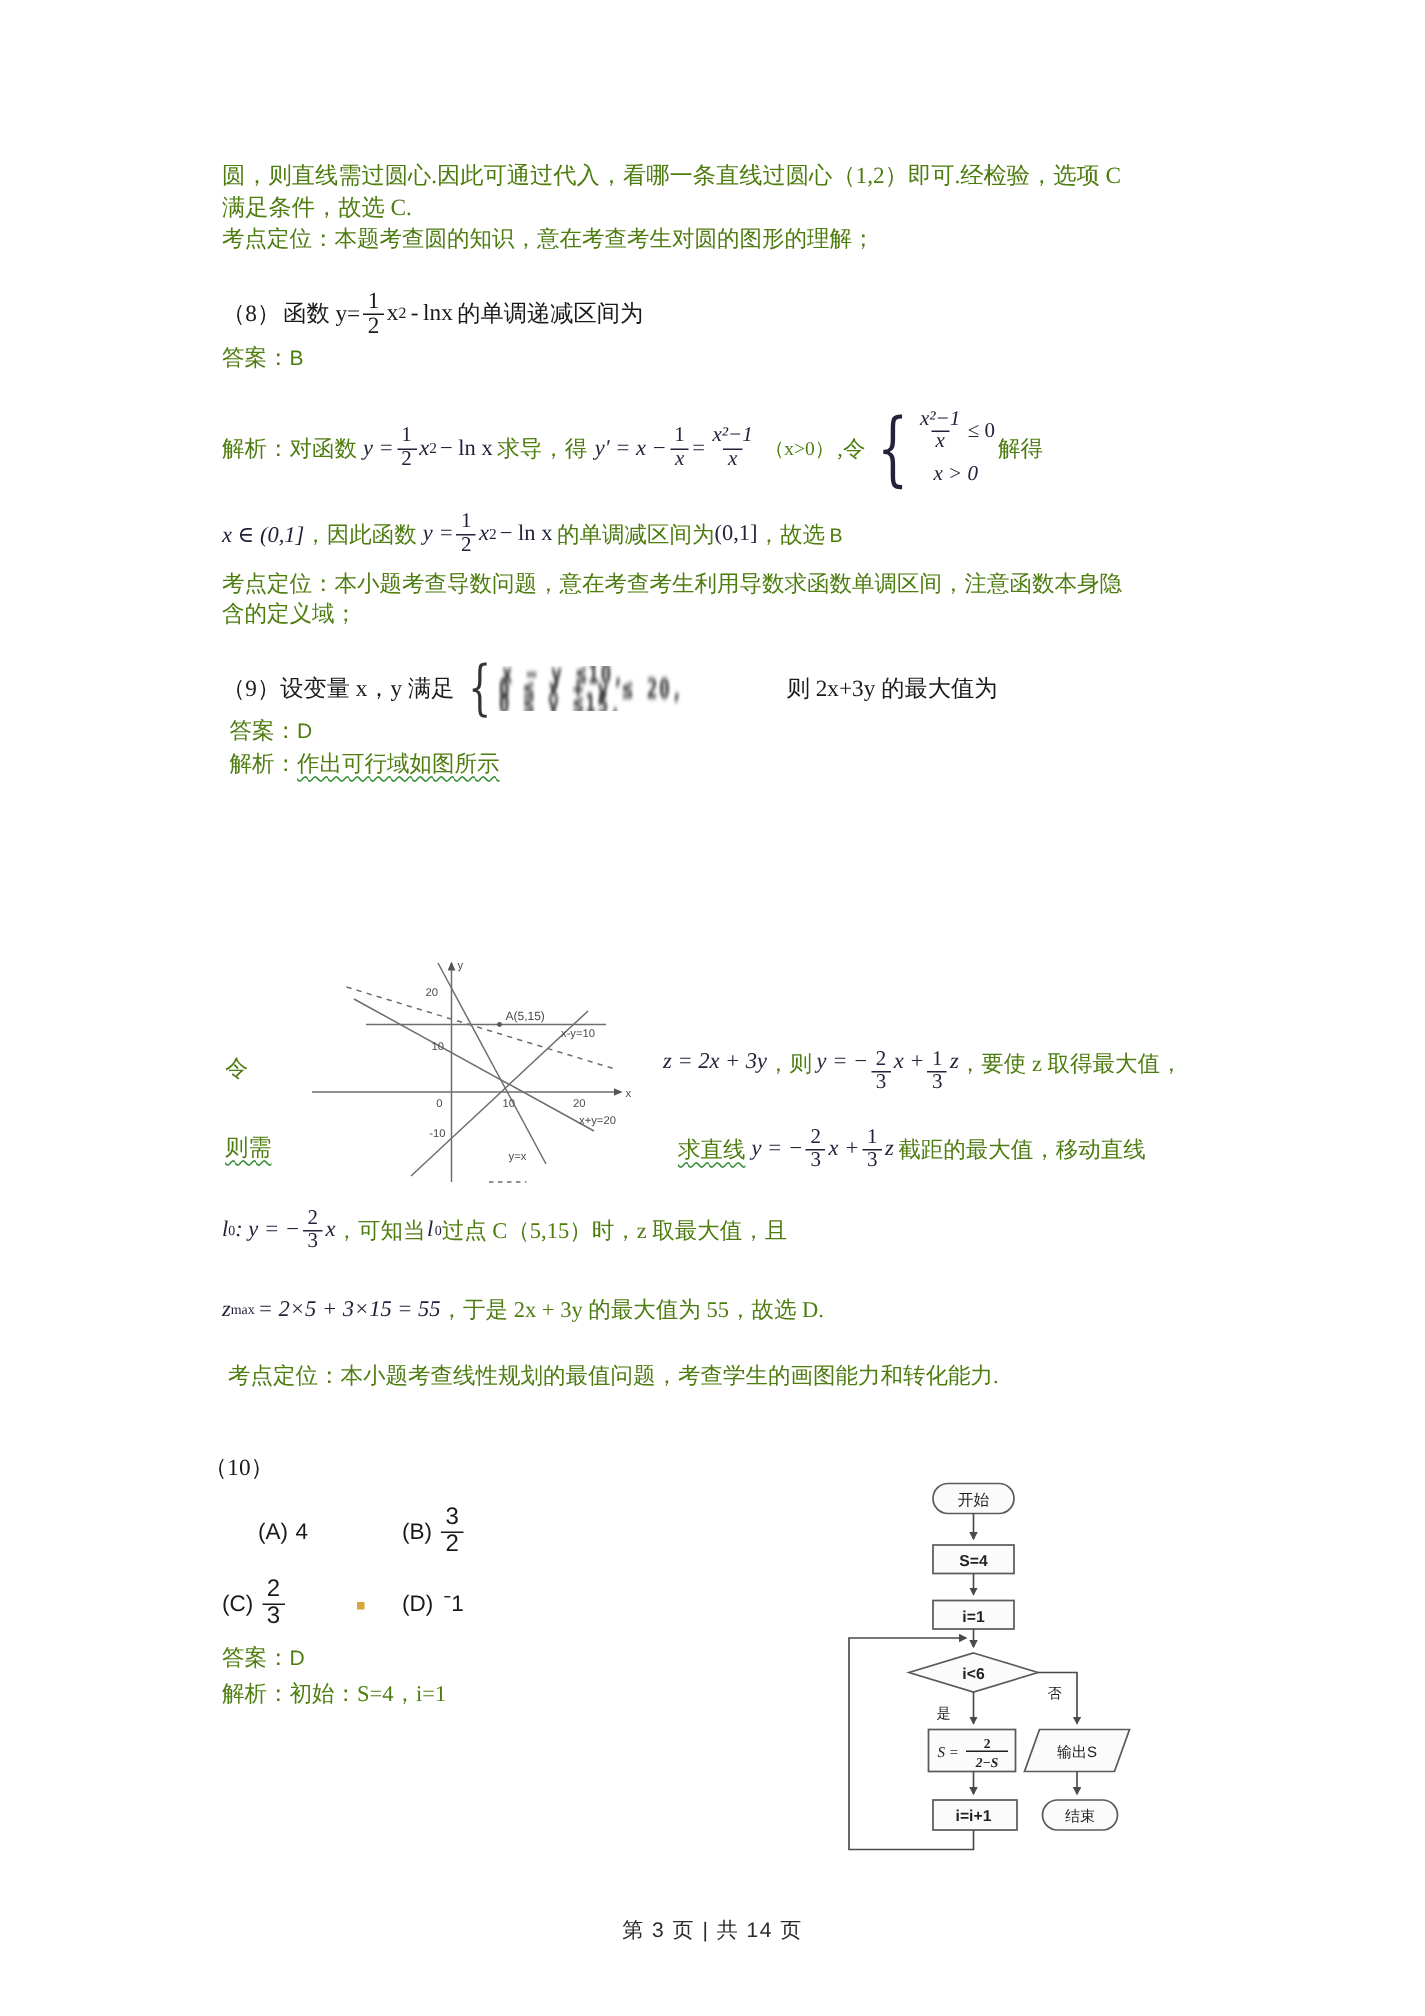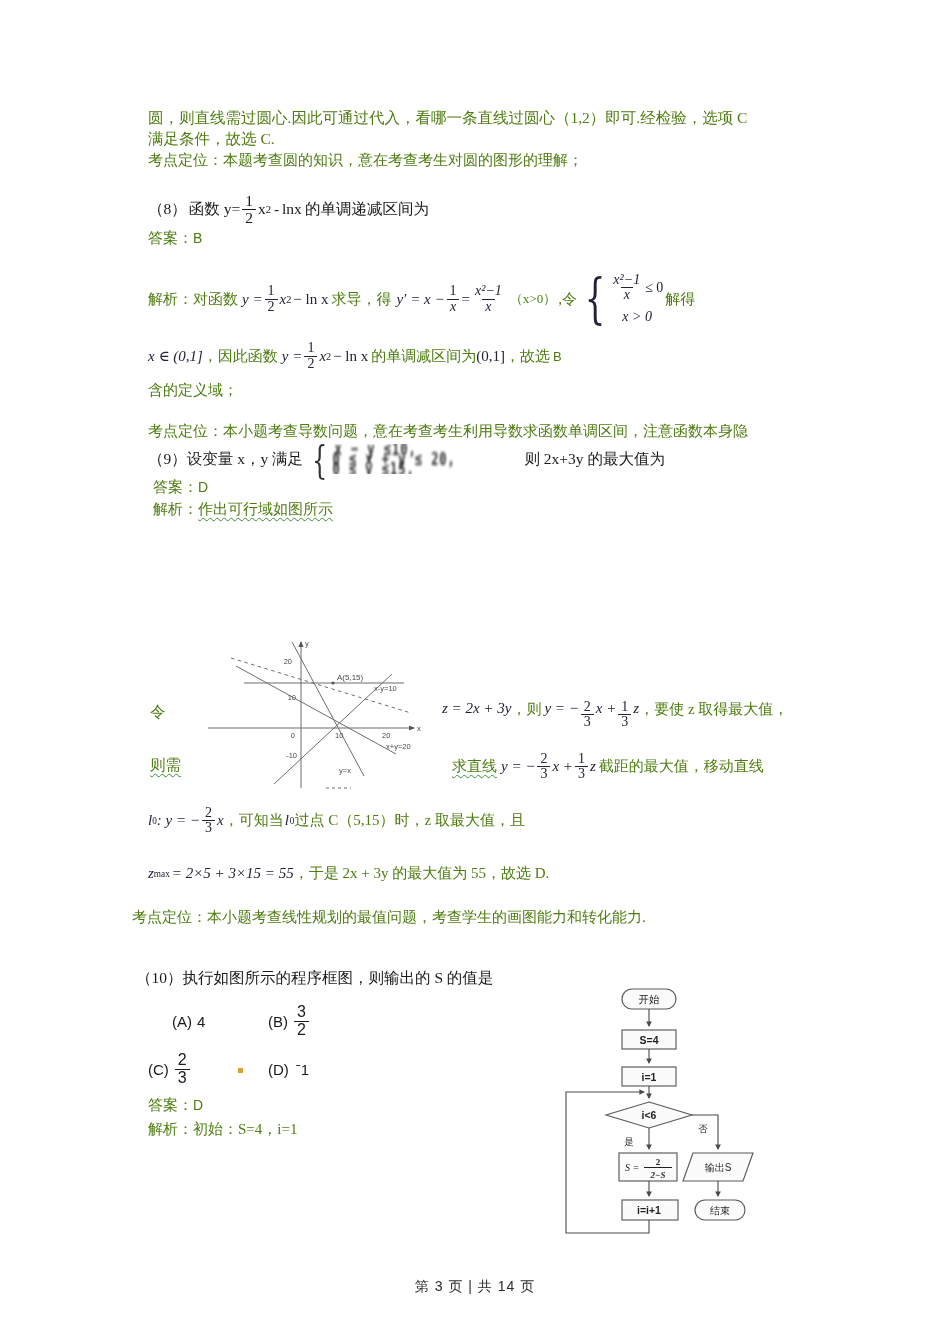--- a/index.html
+++ b/index.html
@@ -151,22 +151,22 @@
       </span>
       <span class="math navy">x</span>
         <sup class="navy">2</sup>
       <span class="mathu navy" style="margin-left:2px;">− ln x</span>
       <span class="red cn" style="margin-left:3px;">的单调减区间为</span>
       <span class="navy">(0,1]</span>
       <span class="red cn">，故选</span>
       <span class="red sans" style="font-size:13px;margin-left:3px;">B</span>
     </div>
 
+    <p class="line red cn t15" style="margin-bottom:5px;">考点定位：本小题考查导数问题，意在考查考生利用导数求函数单调区间，注意函数本身隐</p>
     <p class="line red cn t15" style="margin-bottom:26px;">含的定义域；</p>
-    <p class="line red cn t15" style="margin-bottom:5px;">考点定位：本小题考查导数问题，意在考查考生利用导数求函数单调区间，注意函数本身隐</p>
 
     <div class="row blk t16 cn" style="align-items:center;margin-bottom:4px;height:30px;">
       <span>（9）</span>
       <span>设变量 x，y 满足</span>
       <span class="brace" style="font-size:40px;margin-left:4px;color:#333;">{</span>
       <span class="garble">
         <span class="g" style="left:2px;top:-2px;">x − y ≤10,</span>
         <span class="g" style="left:0px;top:8px;">0 ≤ x + y ≤ 20,</span>
         <span class="g" style="left:0px;top:18px;">0 ≤ y ≤15,</span>
       </span>
@@ -279,25 +279,24 @@
     <span class="red cn">过点 C（5,15）时，z 取最大值，且</span>
   </div>
 
   <div class="abs row t15" style="left:148px;top:864px;align-items:center;">
     <span class="math navy">z</span>
       <sub class="navy">max</sub>
     <span class="math navy" style="margin-left:2px;">= 2×5 + 3×15 = 55</span>
     <span class="red cn">，于是 2x + 3y 的最大值为 55，故选 D.</span>
   </div>
 
-  <div class="abs red cn t15" style="left:132px;top:908px;text-align:right;">考点定位：本小题考查线性规划的最值问题，考查学生的画图能力和转化能力.</div>
+  <div class="abs red cn t15" style="left:152px;top:908px;text-align:right;">考点定位：本小题考查线性规划的最值问题，考查学生的画图能力和转化能力.</div>
 
   <div class="abs row blk t16 cn" style="left:136px;top:968px;">
     <span>（10）</span>
-    <span>执行如图所示的程序框图，则输出的 S 的值是</span>
   </div>
 
   <div class="abs row blk sans" style="left:172px;top:1000px;font-size:15px;align-items:center;height:42px;">
     <span>(A)</span>
     <span style="margin-left:5px;">4</span>
   </div>
   <div class="abs row blk sans" style="left:268px;top:1000px;font-size:15px;align-items:center;height:42px;">
     <span>(B)</span>
     <span class="frac" style="font-size:16px;margin-left:6px;">
       <span class="num">3</span>

